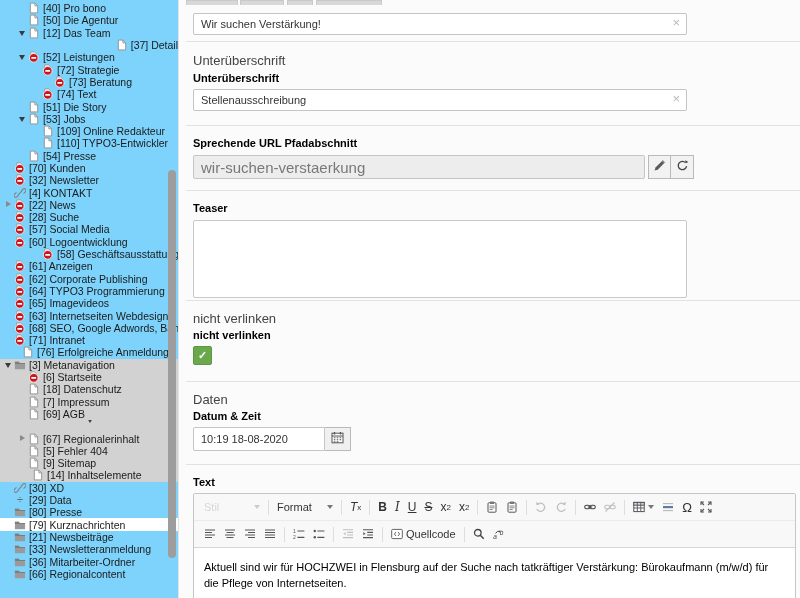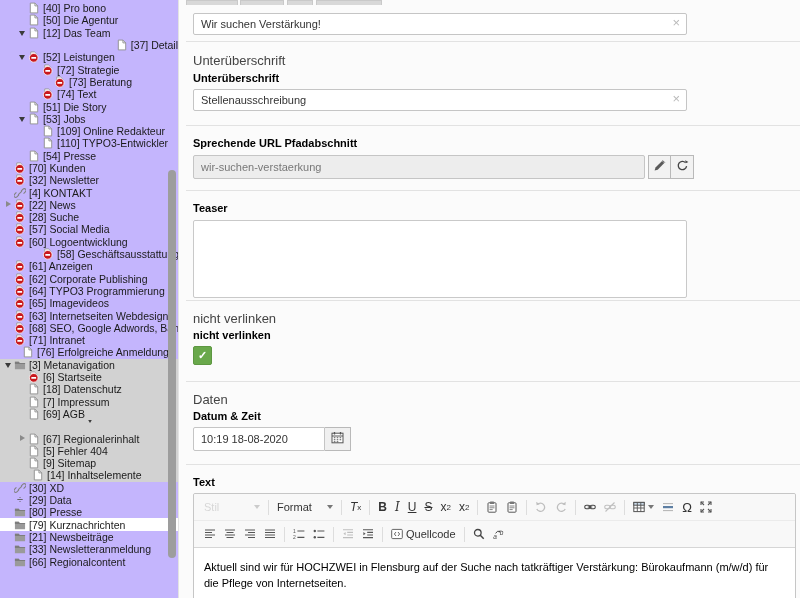--- a/index.html
+++ b/index.html
@@ -1,18 +1,18 @@
 <!DOCTYPE html>
 <html><head>
 <meta charset="utf-8">
 <style>
   html,body{margin:0;padding:0;width:800px;height:598px;overflow:hidden;
     font-family:"Liberation Sans",sans-serif;background:#fafafa;}
   
-  .tree-panel{position:absolute;left:0;top:0;width:178px;height:598px;background:#c4b5fd;}
+  .tree-panel{position:absolute;left:0;top:0;width:178px;height:598px;background:#7dd3fc;}
   .tree{position:absolute;left:0;top:2px;width:178px;}
   .tree-row{display:flex;align-items:center;height:12.3px;font-size:10.5px;color:#1a1a1a;
     white-space:nowrap;overflow:hidden;cursor:pointer;}
   .tree-row.hl{background:#d2d2d2;}
   .tree-row.sel{background:#ffffff;}
   .caret{width:10px;flex:0 0 10px;display:inline-block;position:relative;}
   .caret.open::after{content:"";position:absolute;left:1px;top:-2px;
     border-left:3.5px solid transparent;border-right:3.5px solid transparent;border-top:5px solid #3a3a3a;}
   .caret.closed::after{content:"";position:absolute;left:2px;top:-4px;
     border-top:3.5px solid transparent;border-bottom:3.5px solid transparent;border-left:5px solid #8a8a8a;}
@@ -32,21 +32,21 @@
   .f-label{font-size:11px;font-weight:bold;color:#000;margin-bottom:5px;}
   .inp-wrap{position:relative;width:494px;}
   input.f-input{box-sizing:border-box;width:494px;height:22px;border:1px solid #c5c5c5;border-radius:2px;
     font-family:"Liberation Sans",sans-serif;font-size:11px;color:#333;padding:0 22px 0 7px;background:#fff;}
   .clear-x{position:absolute;right:7px;top:3px;color:#b9b9b9;font-size:13px;line-height:14px;cursor:pointer;}
   textarea.f-area{box-sizing:border-box;width:494px;height:78px;border:1px solid #c9c9c9;border-radius:2px;
     background:#fff;resize:none;font-family:"Liberation Sans",sans-serif;font-size:11px;padding:4px 6px;}
   
   .slug-row{display:flex;align-items:stretch;}
   input.slug-input{box-sizing:border-box;width:452px;height:24px;border:1px solid #c5c5c5;border-radius:2px;
-    background:#ededed;color:#787878;font-family:"Liberation Sans",sans-serif;font-size:11px;padding:4px 7px;}
+    background:#ededed;color:#787878;font-family:"Liberation Sans",sans-serif;font-size:15px;padding:4px 7px;}
   .btn-group{display:flex;margin-left:3px;}
   .mini-btn{width:23px;height:24px;box-sizing:border-box;border:1px solid #b9b9b9;background:#f2f2f2;
     display:flex;align-items:center;justify-content:center;cursor:pointer;}
   .mini-btn + .mini-btn{border-left:none;}
   .mini-btn svg{width:13px;height:13px;}
   
   .checkbox{width:17px;height:17px;background:#69a84b;border:1px solid #5d9741;border-radius:2px;
     color:#fff;font-size:11px;font-weight:bold;display:flex;align-items:center;justify-content:center;cursor:pointer;}
   
   .date-row{display:flex;}
@@ -550,20 +550,30 @@
         <span>[33] Newsletteranmeldung</span>
       </div>
       <div class="tree-row" style="padding-left: 4px;">
         <span class="caret"></span>
         <span class="t-icon">
           <svg viewBox="0 0 13 13">
             <path d="M1 3h4.2l1 1.4H12V11H1z" fill="#9a9a9a"></path>
             <path d="M1 3h4.2l1 1.4H12v1H1z" fill="#7d7d7d"></path>
           </svg>
         </span>
+        <span>[36] Mitarbeiter-Ordner</span>
+      </div>
+      <div class="tree-row" style="padding-left: 4px;">
+        <span class="caret"></span>
+        <span class="t-icon">
+          <svg viewBox="0 0 13 13">
+            <path d="M1 3h4.2l1 1.4H12V11H1z" fill="#9a9a9a"></path>
+            <path d="M1 3h4.2l1 1.4H12v1H1z" fill="#7d7d7d"></path>
+          </svg>
+        </span>
         <span>[66] Regionalcontent</span>
       </div>
     </div>
   <div class="tree-scroll">
     <div class="tree-thumb"></div>
   </div>
 </div>
 
 <div class="form-panel">
   <div class="tabstrip">

